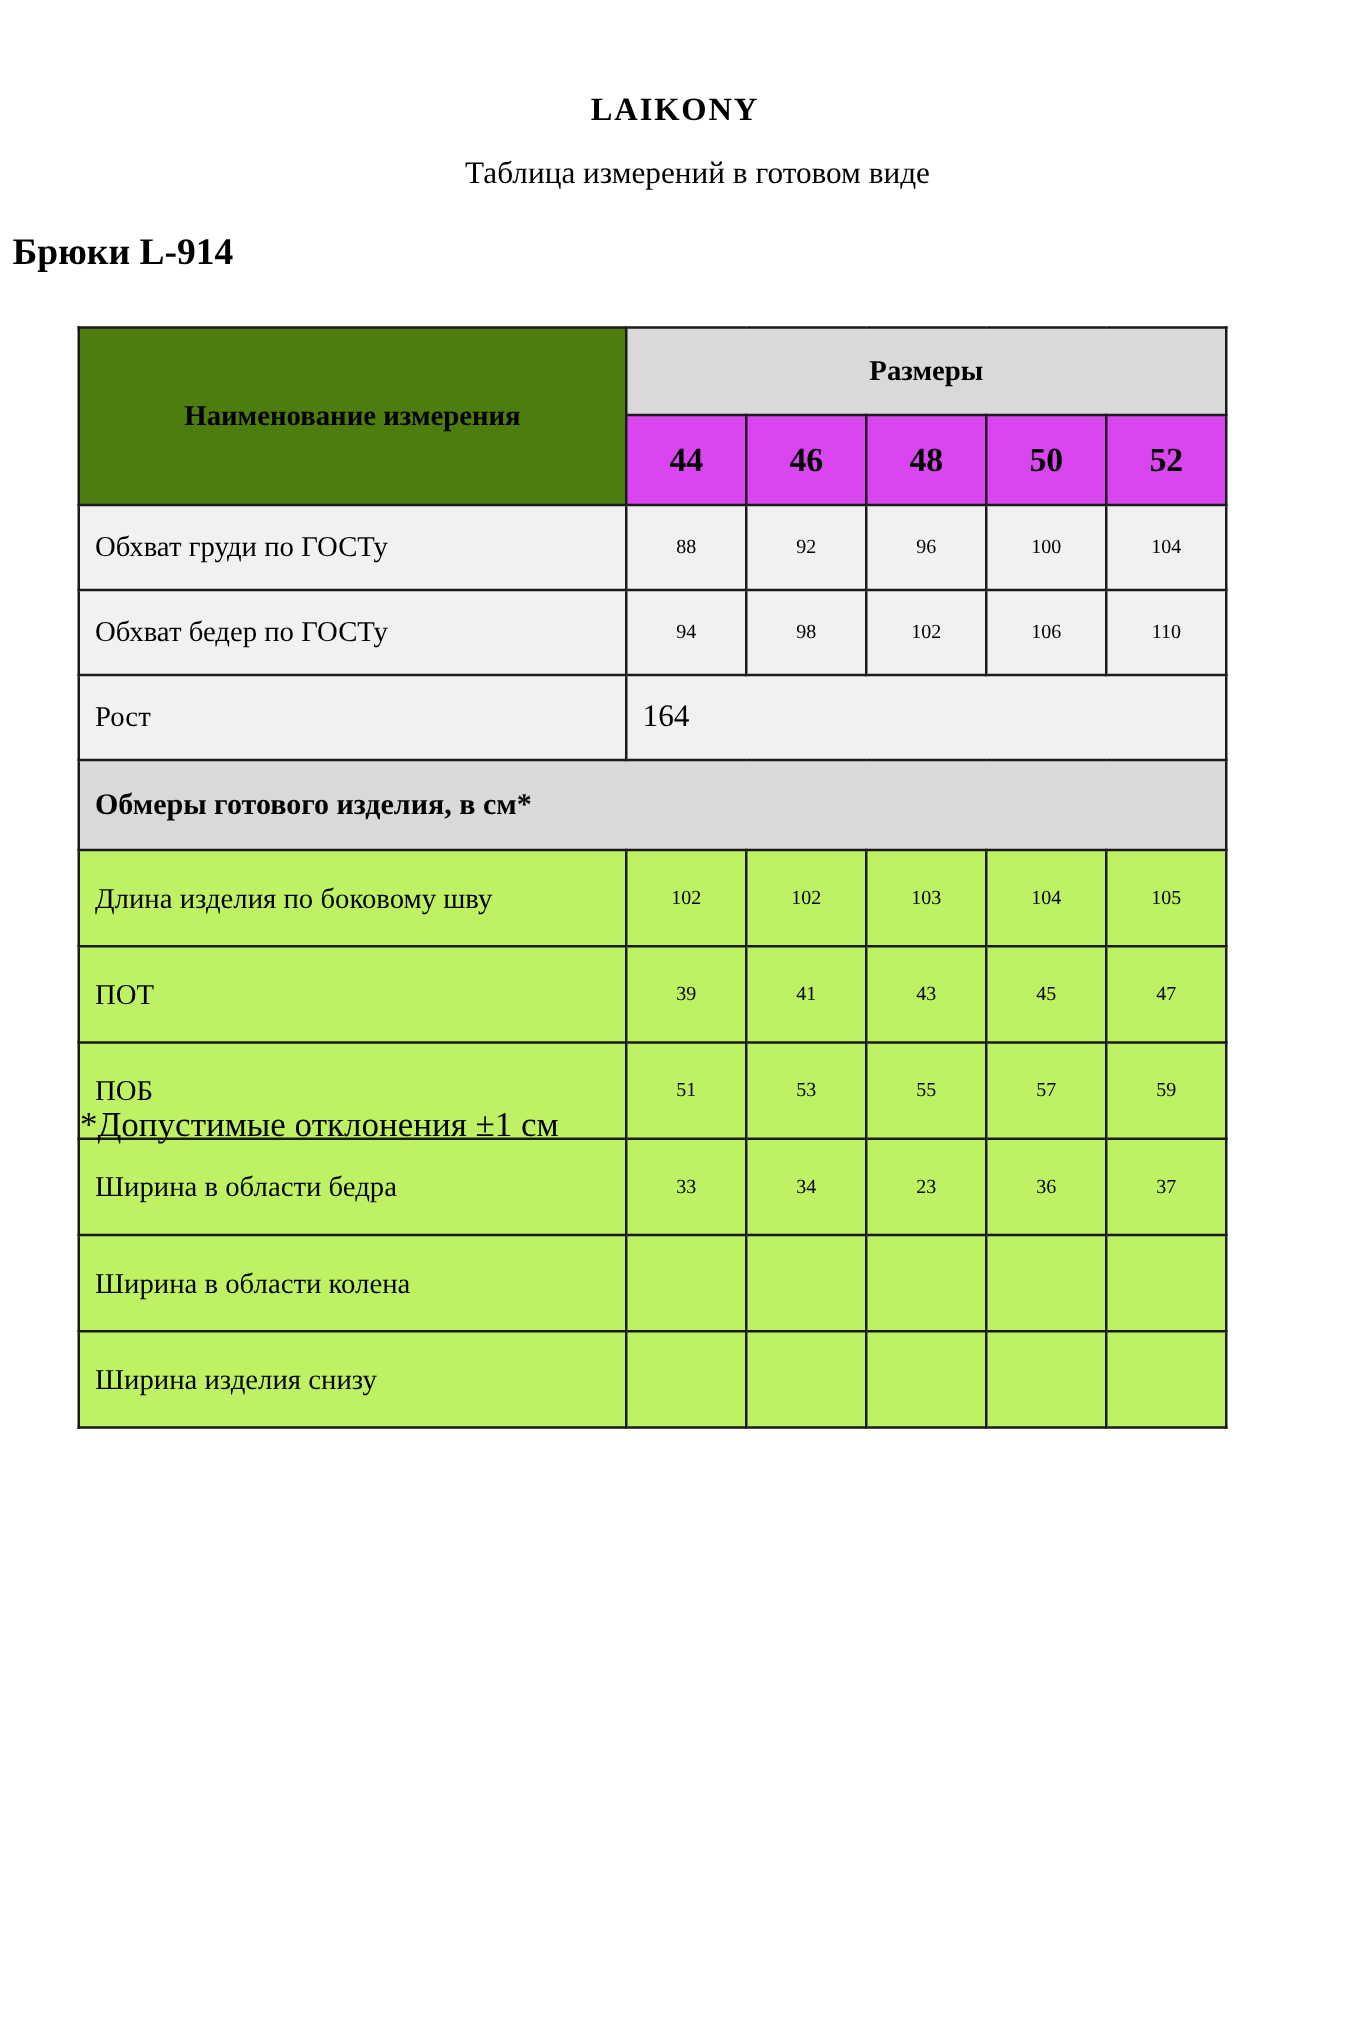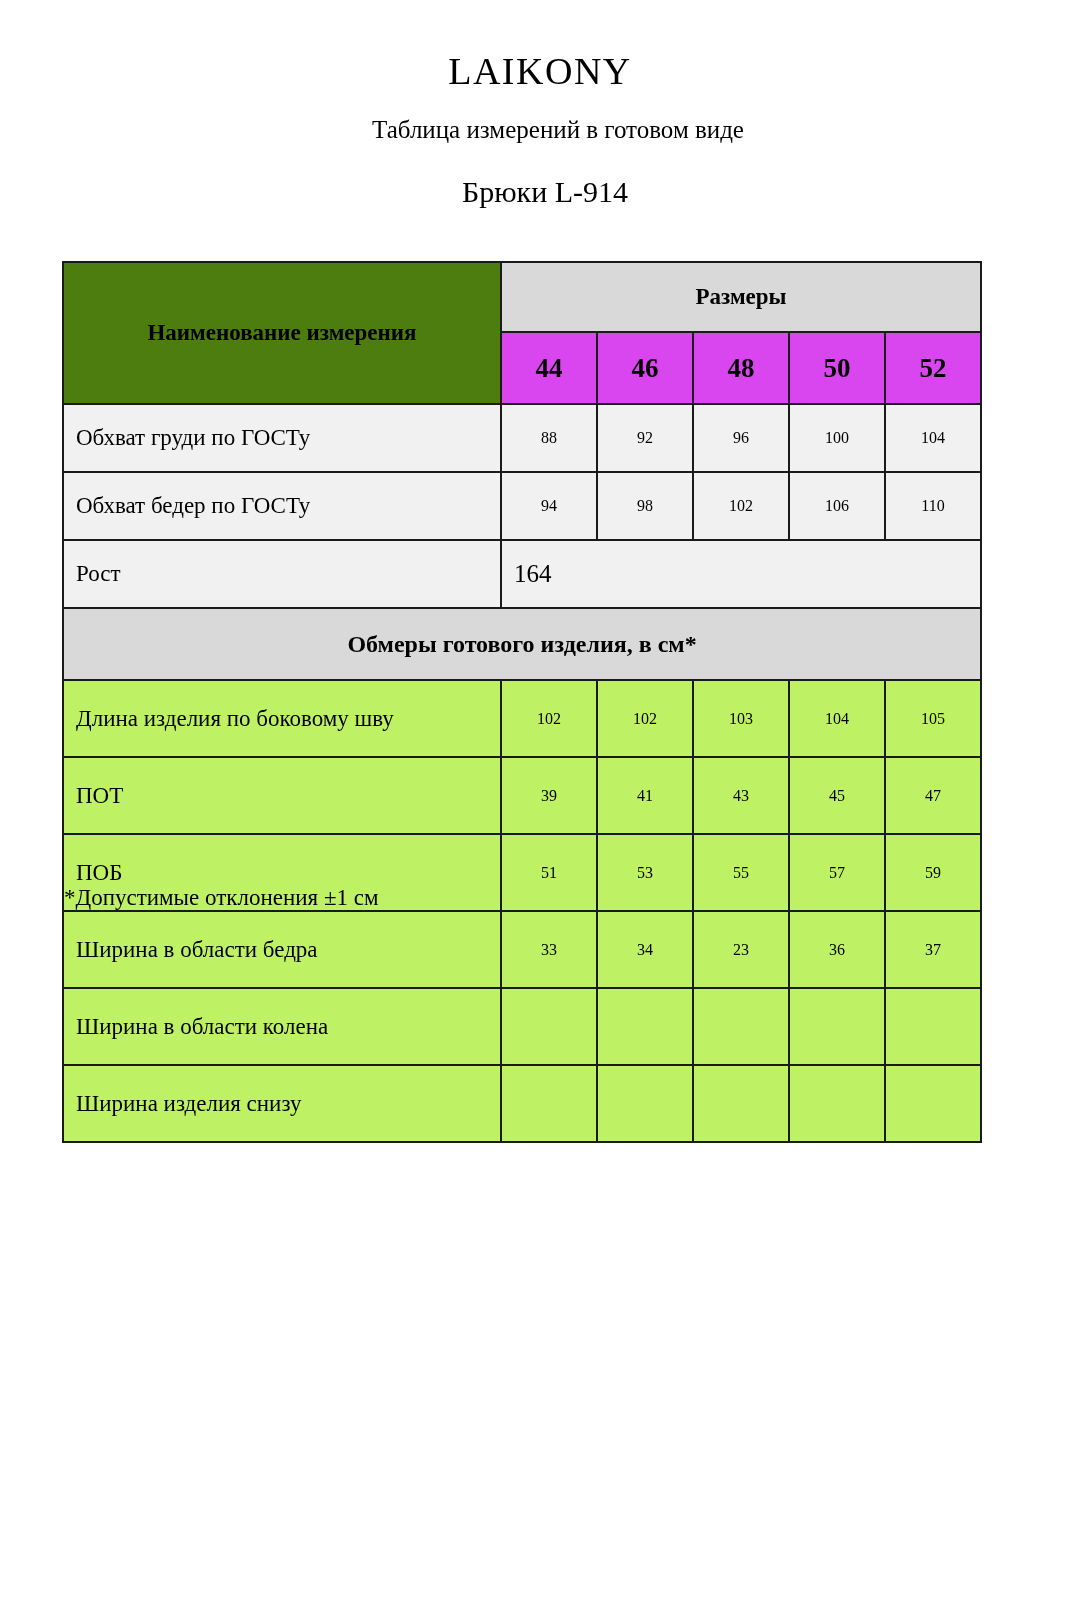--- a/index.html
+++ b/index.html
@@ -18,40 +18,39 @@
   .page {
     position: relative;
     width: 1080px;
     height: 1620px;
     box-sizing: border-box;
   }
 
   
   .brand {
     text-align: center;
-    font-size: 38px;
-    font-weight: normal;
+    font-size: 26px;
+    font-weight: bold;
     letter-spacing: 1.5px;
     margin: 0;
-    padding-top: 52px;
+    padding-top: 74px;
     line-height: 1.05;
   }
   .subtitle {
     text-align: center;
     font-size: 25px;
     font-weight: normal;
     margin: 0;
     padding-top: 24px;
     line-height: 1.1;
     padding-left: 36px;
   }
   .product-title {
-    text-align: center;
     font-size: 30px;
-    font-weight: normal;
+    font-weight: bold;
     margin: 0;
     padding-top: 32px;
     line-height: 1.1;
     padding-left: 10px;
   }
 
   
   .table-wrap {
     position: absolute;
     left: 62px;
@@ -113,35 +112,35 @@
   tr.plain td  { background: #bef264; }
 
   td.merged-height {
     text-align: left;
     padding-left: 16px;
     font-size: 25px;
   }
 
   td.section-head {
     background: #d9d9d9;
-    text-align: center;
+    text-align: left;
     font-weight: bold;
     font-size: 24px;
     height: 46px;
     margin-top: 29px;
   }
 
   tr.tall td { height: 51px; }
 
   
   .footnote {
     position: absolute;
     left: 64px;
     top: 884px;
-    font-size: 23px;
+    font-size: 28px;
     line-height: 1.2;
     white-space: nowrap;
   }
 </style>
 </head>
 <body>
 
 <div class="page">
 
   <div class="brand">LAIKONY</div>

